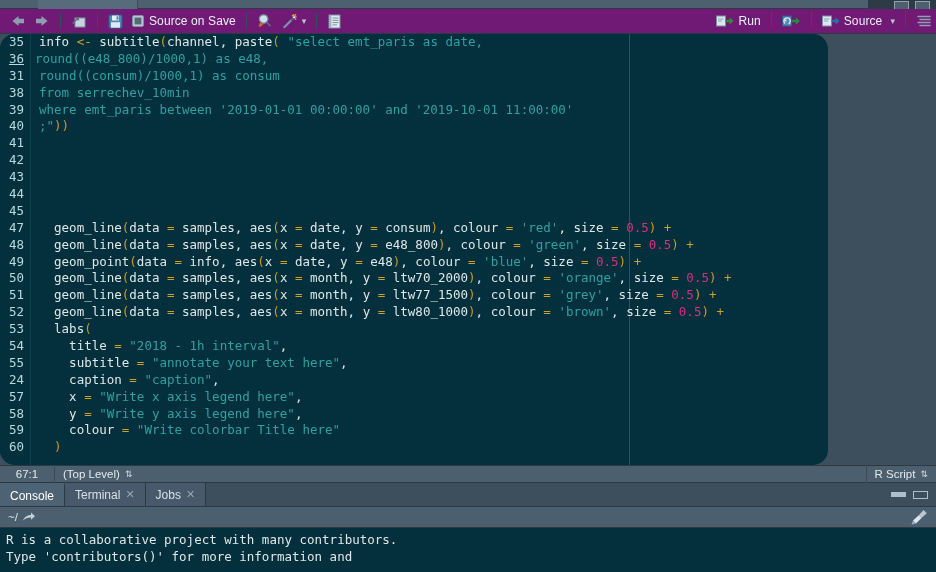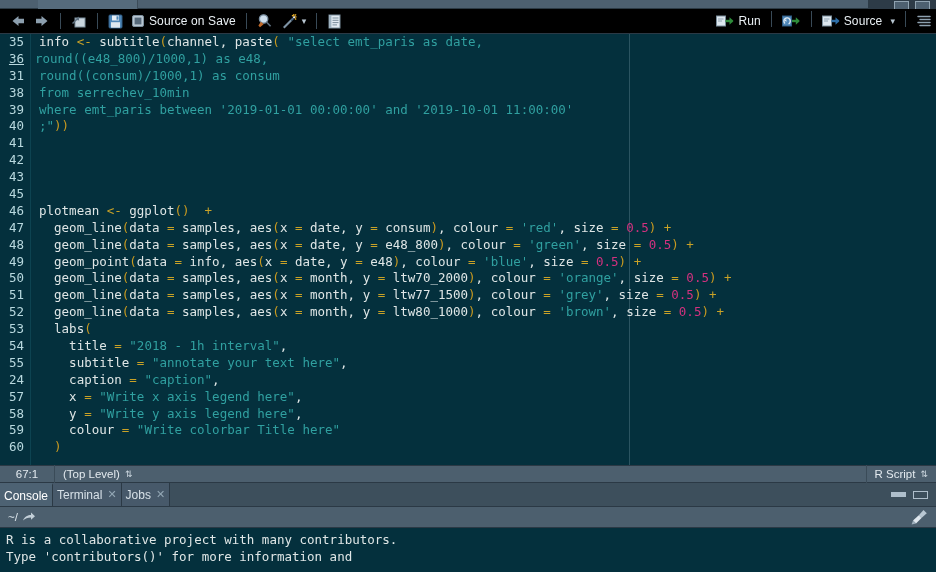--- a/index.html
+++ b/index.html
@@ -24,39 +24,39 @@
   }
   .tabstrip .winbtns {
     position: absolute; right: 6px; top: 1px; display: flex; gap: 6px;
   }
   .tabstrip .winbtn { width: 15px; height: 8px; border: 1px solid #8fa2b0; border-bottom: none; background: #4d6070; }
   .tabstrip .rightdark { position: absolute; right: 0; top: 0; width: 68px; height: 9px; background: #2d3b47; }
 
   
   .toolbar {
     position: absolute; left: 0; top: 9px; width: 936px; height: 25px;
-    background: #000000;
+    background: #701a75;
     border-bottom: 1px solid #2b3945;
     display: flex; align-items: center;
   }
   .tb-left { display: flex; align-items: center; padding-left: 6px; gap: 0px; }
   .tb-right { margin-left: auto; display: flex; }
   .tbsep { width: 1px; height: 16px; background: #394a57; margin: 0 6px; }
   .tbitem {
     display: flex; align-items: center; gap: 4px;
     height: 21px; padding: 0 4px; border-radius: 2px;
     color: #e8eef3; font-size: 12px; white-space: nowrap;
   }
   .tblabel { font-size: 12px; color: #eaf0f4; letter-spacing: .1px; }
   .ico { display: inline-block; line-height: 0; }
 
   
   .editor {
-    position: absolute; left: 0; top: 34px; width: 936px; height: 431px;
-    background: #04303d; overflow: hidden;
+    position: absolute; left: 0; top: 34px; width: 828px; height: 431px;
+    background: #04303d; overflow: hidden; border-radius: 15px;
   }
   .gutter {
     position: absolute; left: 0; top: 0; width: 31px; height: 431px;
     background: #04303d; border-right: 1px solid #0d4351;
   }
   .marginline { position: absolute; left: 629px; top: 0; width: 1px; height: 431px; background: #2b5461; }
   .codearea { position: absolute; left: 31px; top: 0; right: 0; bottom: 0; }
   .crow { position: relative; height: 16.9px; white-space: pre; }
   .lnum {
     position: absolute; left: 0; width: 31px; text-align: right; padding-right: 7px;
@@ -89,21 +89,21 @@
     position: absolute; left: 0; top: 483px; width: 936px; height: 89px;
     background: #3d4f5c;
   }
   .panetabs {
     position: absolute; left: 0; top: 0; width: 936px; height: 24px;
     background: #3d4f5c; border-bottom: 1px solid #2b3945;
     display: flex; align-items: flex-end;
   }
   .ptab {
     display: flex; align-items: center; gap: 5px;
-    height: 23px; padding: 0 4px; font-size: 12px;
+    height: 23px; padding: 0 10px; font-size: 12px;
     color: #d6e0e7; border-right: 1px solid #2b3945;
     background: #47596a;
   }
   .ptab.active { background: #4d6273; color: #ffffff; border-top: 2px solid #4d6273; }
   .ptab .x { color: #93a7b5; font-size: 11px; }
   .pane-winbtns { margin-left: auto; display: flex; gap: 7px; padding-right: 8px; align-items: center; height: 23px; }
   .pwb { width: 15px; height: 8px; border: 1px solid #aebecb; background: transparent; }
   .pwb.min { height: 5px; border-top: none; background: #aebecb; }
 
   .pathbar {
@@ -303,22 +303,22 @@
     <div class="codearea" id="codearea">
         <div class="crow"><div class="lnum" style="left: -31px;">35</div><div class="ctext" style="left: 8px;"><span class="t-fn">info </span><span class="t-op">&lt;-</span><span class="t-fn"> subtitle</span><span class="t-par">(</span><span class="t-fn">channel, paste</span><span class="t-par">(</span><span class="t-fn"> </span><span class="t-str">"select emt_paris as date,</span></div></div>
         <div class="crow"><div class="lnum" style="left: -31px; text-decoration: underline;">36</div><div class="ctext" style="left: 4px;"><span class="t-str">round((e48_800)/1000,1) as e48,</span></div></div>
         <div class="crow"><div class="lnum" style="left: -31px;">31</div><div class="ctext" style="left: 8px;"><span class="t-str">round((consum)/1000,1) as consum</span></div></div>
         <div class="crow"><div class="lnum" style="left: -31px;">38</div><div class="ctext" style="left: 8px;"><span class="t-str">from serrechev_10min</span></div></div>
         <div class="crow"><div class="lnum" style="left: -31px;">39</div><div class="ctext" style="left: 8px;"><span class="t-str">where emt_paris between '2019-01-01 00:00:00' and '2019-10-01 11:00:00'</span></div></div>
         <div class="crow"><div class="lnum" style="left: -31px;">40</div><div class="ctext" style="left: 8px;"><span class="t-str">;"</span><span class="t-par">))</span></div></div>
         <div class="crow"><div class="lnum" style="left: -31px;">41</div><div class="ctext" style="left: 8px;"></div></div>
         <div class="crow"><div class="lnum" style="left: -31px;">42</div><div class="ctext" style="left: 8px;"></div></div>
         <div class="crow"><div class="lnum" style="left: -31px;">43</div><div class="ctext" style="left: 8px;"></div></div>
+        <div class="crow"><div class="lnum" style="left: -31px;">44</div><div class="ctext" style="left: 8px;"></div></div>
         <div class="crow"><div class="lnum" style="left: -31px;">45</div><div class="ctext" style="left: 8px;"></div></div>
-        <div class="crow"><div class="lnum" style="left: -31px;">46</div><div class="ctext" style="left: 8px;"><span class="t-fn">plotmean </span><span class="t-op">&lt;-</span><span class="t-fn"> ggplot</span><span class="t-par">()</span><span class="t-fn">  </span><span class="t-op">+</span></div></div>
         <div class="crow"><div class="lnum" style="left: -31px;">47</div><div class="ctext" style="left: 8px;"><span class="t-fn">  geom_line</span><span class="t-par">(</span><span class="t-fn">data </span><span class="t-op">=</span><span class="t-fn"> samples, aes</span><span class="t-par">(</span><span class="t-fn">x </span><span class="t-op">=</span><span class="t-fn"> date, y </span><span class="t-op">=</span><span class="t-fn"> consum</span><span class="t-par">)</span><span class="t-fn">, colour </span><span class="t-op">=</span><span class="t-fn"> </span><span class="t-str">'red'</span><span class="t-fn">, size </span><span class="t-op">=</span><span class="t-fn"> </span><span class="t-num">0.5</span><span class="t-par">)</span><span class="t-fn"> </span><span class="t-op">+</span></div></div>
         <div class="crow"><div class="lnum" style="left: -31px;">48</div><div class="ctext" style="left: 8px;"><span class="t-fn">  geom_line</span><span class="t-par">(</span><span class="t-fn">data </span><span class="t-op">=</span><span class="t-fn"> samples, aes</span><span class="t-par">(</span><span class="t-fn">x </span><span class="t-op">=</span><span class="t-fn"> date, y </span><span class="t-op">=</span><span class="t-fn"> e48_800</span><span class="t-par">)</span><span class="t-fn">, colour </span><span class="t-op">=</span><span class="t-fn"> </span><span class="t-str">'green'</span><span class="t-fn">, size </span><span class="t-op">=</span><span class="t-fn"> </span><span class="t-num">0.5</span><span class="t-par">)</span><span class="t-fn"> </span><span class="t-op">+</span></div></div>
         <div class="crow"><div class="lnum" style="left: -31px;">49</div><div class="ctext" style="left: 8px;"><span class="t-fn">  geom_point</span><span class="t-par">(</span><span class="t-fn">data </span><span class="t-op">=</span><span class="t-fn"> info, aes</span><span class="t-par">(</span><span class="t-fn">x </span><span class="t-op">=</span><span class="t-fn"> date, y </span><span class="t-op">=</span><span class="t-fn"> e48</span><span class="t-par">)</span><span class="t-fn">, colour </span><span class="t-op">=</span><span class="t-fn"> </span><span class="t-str">'blue'</span><span class="t-fn">, size </span><span class="t-op">=</span><span class="t-fn"> </span><span class="t-num">0.5</span><span class="t-par">)</span><span class="t-fn"> </span><span class="t-op">+</span></div></div>
         <div class="crow"><div class="lnum" style="left: -31px;">50</div><div class="ctext" style="left: 8px;"><span class="t-fn">  geom_line</span><span class="t-par">(</span><span class="t-fn">data </span><span class="t-op">=</span><span class="t-fn"> samples, aes</span><span class="t-par">(</span><span class="t-fn">x </span><span class="t-op">=</span><span class="t-fn"> month, y </span><span class="t-op">=</span><span class="t-fn"> ltw70_2000</span><span class="t-par">)</span><span class="t-fn">, colour </span><span class="t-op">=</span><span class="t-fn"> </span><span class="t-str">'orange'</span><span class="t-fn">, size </span><span class="t-op">=</span><span class="t-fn"> </span><span class="t-num">0.5</span><span class="t-par">)</span><span class="t-fn"> </span><span class="t-op">+</span></div></div>
         <div class="crow"><div class="lnum" style="left: -31px;">51</div><div class="ctext" style="left: 8px;"><span class="t-fn">  geom_line</span><span class="t-par">(</span><span class="t-fn">data </span><span class="t-op">=</span><span class="t-fn"> samples, aes</span><span class="t-par">(</span><span class="t-fn">x </span><span class="t-op">=</span><span class="t-fn"> month, y </span><span class="t-op">=</span><span class="t-fn"> ltw77_1500</span><span class="t-par">)</span><span class="t-fn">, colour </span><span class="t-op">=</span><span class="t-fn"> </span><span class="t-str">'grey'</span><span class="t-fn">, size </span><span class="t-op">=</span><span class="t-fn"> </span><span class="t-num">0.5</span><span class="t-par">)</span><span class="t-fn"> </span><span class="t-op">+</span></div></div>
         <div class="crow"><div class="lnum" style="left: -31px;">52</div><div class="ctext" style="left: 8px;"><span class="t-fn">  geom_line</span><span class="t-par">(</span><span class="t-fn">data </span><span class="t-op">=</span><span class="t-fn"> samples, aes</span><span class="t-par">(</span><span class="t-fn">x </span><span class="t-op">=</span><span class="t-fn"> month, y </span><span class="t-op">=</span><span class="t-fn"> ltw80_1000</span><span class="t-par">)</span><span class="t-fn">, colour </span><span class="t-op">=</span><span class="t-fn"> </span><span class="t-str">'brown'</span><span class="t-fn">, size </span><span class="t-op">=</span><span class="t-fn"> </span><span class="t-num">0.5</span><span class="t-par">)</span><span class="t-fn"> </span><span class="t-op">+</span></div></div>
         <div class="crow"><div class="lnum" style="left: -31px;">53</div><div class="ctext" style="left: 8px;"><span class="t-fn">  labs</span><span class="t-par">(</span></div></div>
         <div class="crow"><div class="lnum" style="left: -31px;">54</div><div class="ctext" style="left: 8px;"><span class="t-fn">    title </span><span class="t-op">=</span><span class="t-fn"> </span><span class="t-str">"2018 - 1h interval"</span><span class="t-fn">,</span></div></div>
         <div class="crow"><div class="lnum" style="left: -31px;">55</div><div class="ctext" style="left: 8px;"><span class="t-fn">    subtitle </span><span class="t-op">=</span><span class="t-fn"> </span><span class="t-str">"annotate your text here"</span><span class="t-fn">,</span></div></div>
         <div class="crow"><div class="lnum" style="left: -31px;">24</div><div class="ctext" style="left: 8px;"><span class="t-fn">    caption </span><span class="t-op">=</span><span class="t-fn"> </span><span class="t-str">"caption"</span><span class="t-fn">,</span></div></div>

